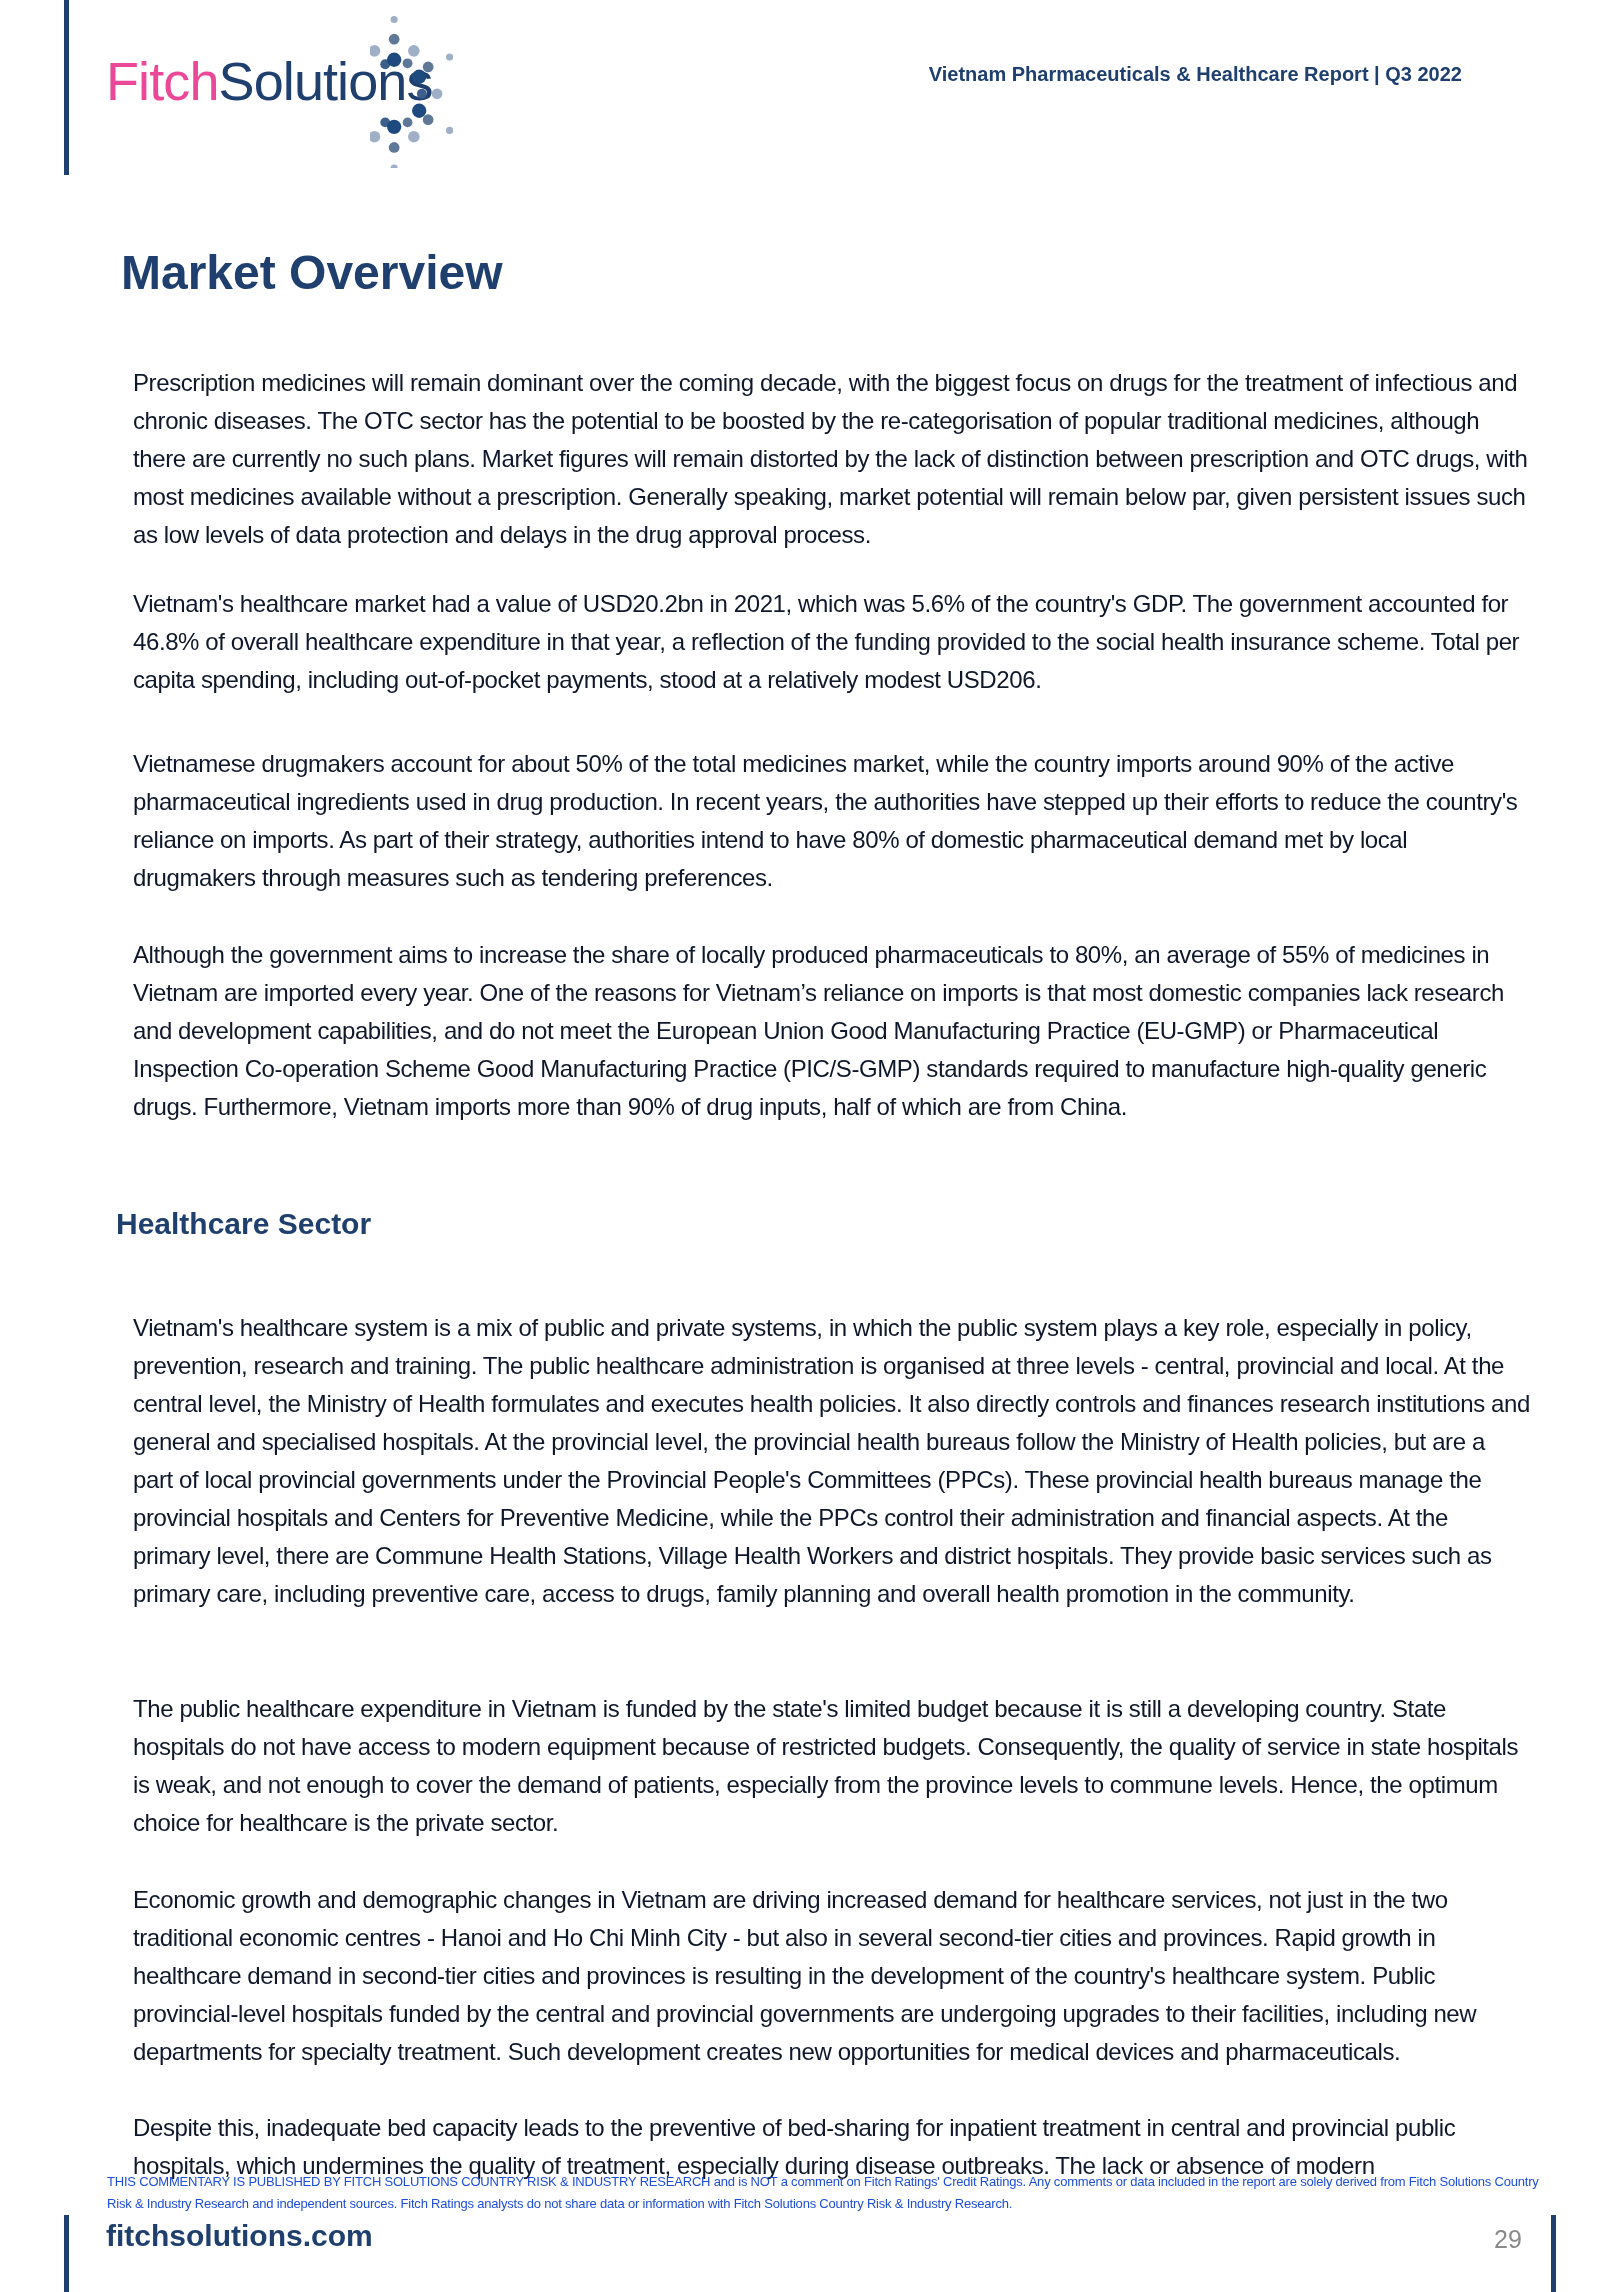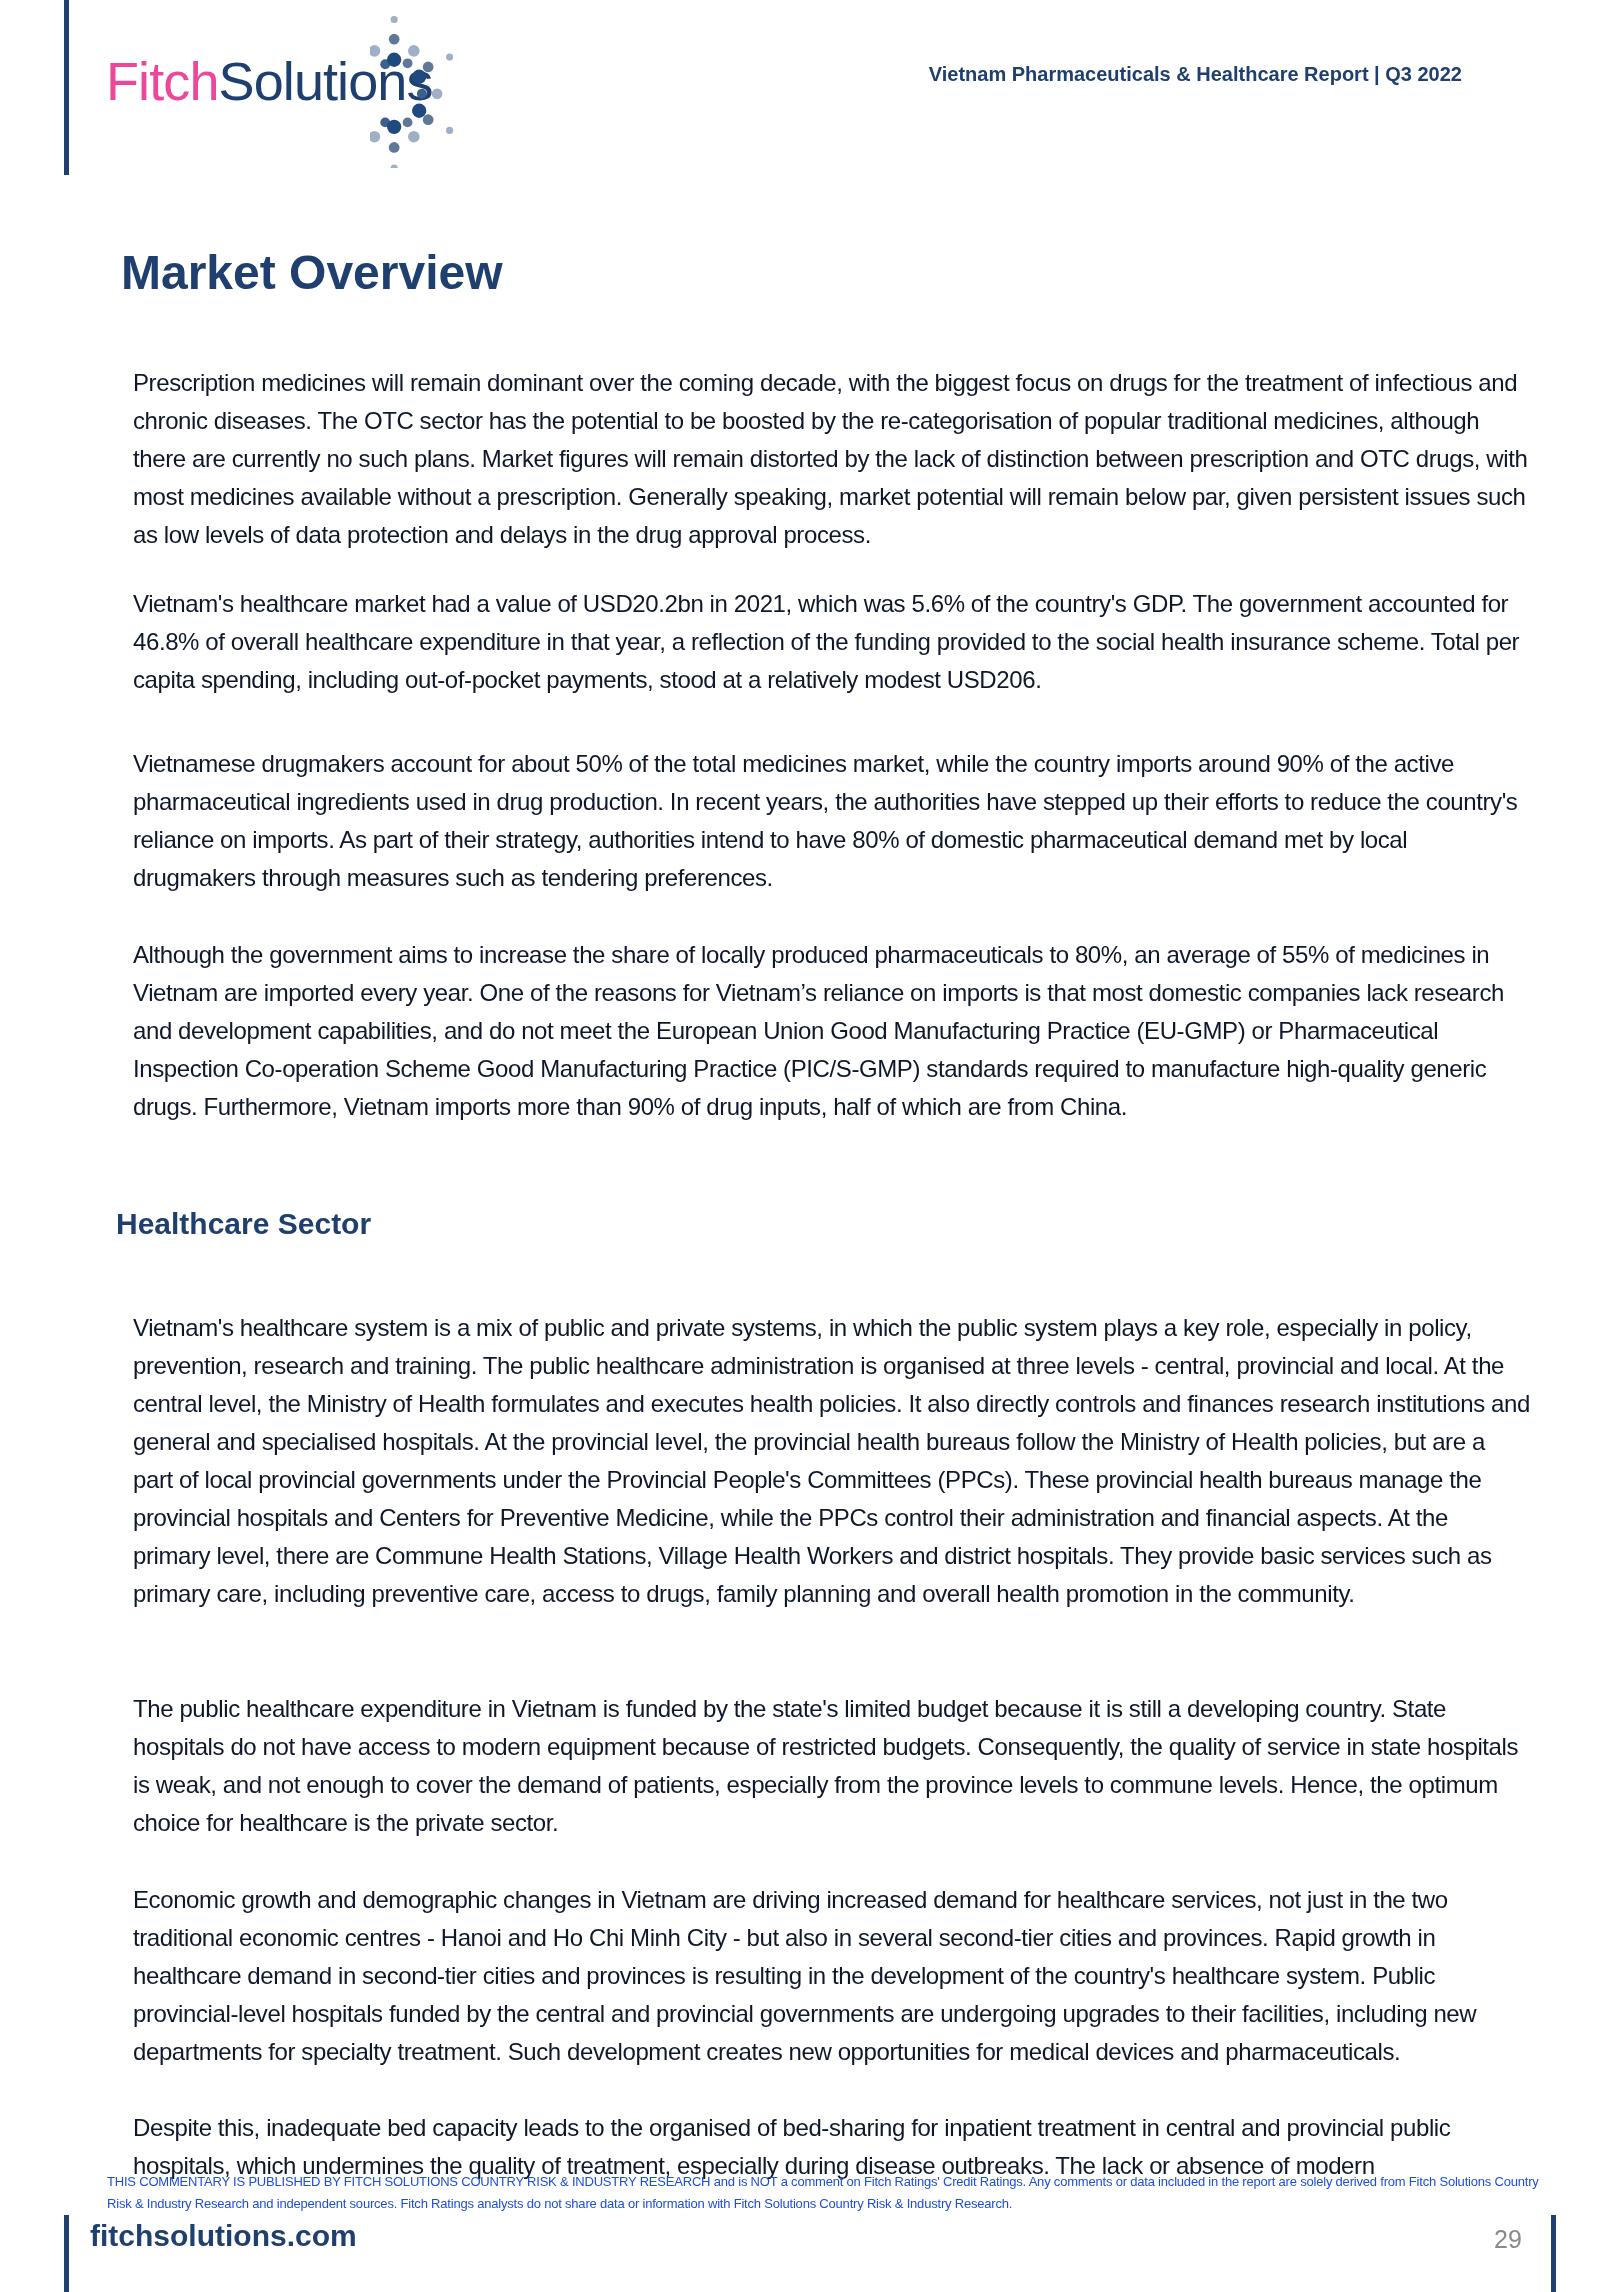--- a/index.html
+++ b/index.html
@@ -36,21 +36,21 @@
     .section-title {
       position: absolute; left: 116px; top: 1207px; margin: 0;
       font-size: 30px; font-weight: bold; color: #1f3f6e;
     }
 
     .disclaimer {
       position: absolute; left: 107px; top: 2171px; width: 1451px; margin: 0;
       font-size: 13px; line-height: 21.5px; color: #1d4ed8; letter-spacing: -0.2px;
     }
     .footer-site {
-      position: absolute; left: 90px; top: 2219px;
+      position: absolute; left: 106px; top: 2219px;
       font-size: 30px; font-weight: bold; color: #1f3f6e;
     }
     .page-number {
       position: absolute; left: 1494px; top: 2225px;
       font-size: 25px; color: #8a8a8a;
     }
   </style>
 </head>
 <body>
 
@@ -94,21 +94,21 @@
 <p class="para" style="top:347px;">Prescription medicines will remain dominant over the coming decade, with the biggest focus on drugs for the treatment of infectious and chronic diseases. The OTC sector has the potential to be boosted by the re-categorisation of popular traditional medicines, although there are currently no such plans. Market figures will remain distorted by the lack of distinction between prescription and OTC drugs, with most medicines available without a prescription. Generally speaking, market potential will remain below par, given persistent issues such as low levels of data protection and delays in the drug approval process.</p>
 <p class="para" style="top:568px;">Vietnam's healthcare market had a value of USD20.2bn in 2021, which was 5.6% of the country's GDP. The government accounted for 46.8% of overall healthcare expenditure in that year, a reflection of the funding provided to the social health insurance scheme. Total per capita spending, including out-of-pocket payments, stood at a relatively modest USD206.</p>
 <p class="para" style="top:728px;">Vietnamese drugmakers account for about 50% of the total medicines market, while the country imports around 90% of the active pharmaceutical ingredients used in drug production. In recent years, the authorities have stepped up their efforts to reduce the country's reliance on imports. As part of their strategy, authorities intend to have 80% of domestic pharmaceutical demand met by local drugmakers through measures such as tendering preferences.</p>
 <p class="para" style="top:919px;">Although the government aims to increase the share of locally produced pharmaceuticals to 80%, an average of 55% of medicines in Vietnam are imported every year. One of the reasons for Vietnam’s reliance on imports is that most domestic companies lack research and development capabilities, and do not meet the European Union Good Manufacturing Practice (EU-GMP) or Pharmaceutical Inspection Co-operation Scheme Good Manufacturing Practice (PIC/S-GMP) standards required to manufacture high-quality generic drugs. Furthermore, Vietnam imports more than 90% of drug inputs, half of which are from China.</p>
 
 <h2 class="section-title">Healthcare Sector</h2>
 
 <p class="para" style="top:1292px;">Vietnam's healthcare system is a mix of public and private systems, in which the public system plays a key role, especially in policy, prevention, research and training. The public healthcare administration is organised at three levels - central, provincial and local. At the central level, the Ministry of Health formulates and executes health policies. It also directly controls and finances research institutions and general and specialised hospitals. At the provincial level, the provincial health bureaus follow the Ministry of Health policies, but are a part of local provincial governments under the Provincial People's Committees (PPCs). These provincial health bureaus manage the provincial hospitals and Centers for Preventive Medicine, while the PPCs control their administration and financial aspects. At the primary level, there are Commune Health Stations, Village Health Workers and district hospitals. They provide basic services such as primary care, including preventive care, access to drugs, family planning and overall health promotion in the community.</p>
 <p class="para" style="top:1673px;">The public healthcare expenditure in Vietnam is funded by the state's limited budget because it is still a developing country. State hospitals do not have access to modern equipment because of restricted budgets. Consequently, the quality of service in state hospitals is weak, and not enough to cover the demand of patients, especially from the province levels to commune levels. Hence, the optimum choice for healthcare is the private sector.</p>
 <p class="para" style="top:1864px;">Economic growth and demographic changes in Vietnam are driving increased demand for healthcare services, not just in the two traditional economic centres - Hanoi and Ho Chi Minh City - but also in several second-tier cities and provinces. Rapid growth in healthcare demand in second-tier cities and provinces is resulting in the development of the country's healthcare system. Public provincial-level hospitals funded by the central and provincial governments are undergoing upgrades to their facilities, including new departments for specialty treatment. Such development creates new opportunities for medical devices and pharmaceuticals.</p>
-<p class="para" style="top:2092px;">Despite this, inadequate bed capacity leads to the organised of bed-sharing for inpatient treatment in central and provincial public hospitals, which undermines the quality of treatment, especially during disease outbreaks. The lack or absence of modern</p>
+<p class="para" style="top:2092px;">Despite this, inadequate bed capacity leads to the preventive of bed-sharing for inpatient treatment in central and provincial public hospitals, which undermines the quality of treatment, especially during disease outbreaks. The lack or absence of modern</p>
 
 <p class="disclaimer">THIS COMMENTARY IS PUBLISHED BY FITCH SOLUTIONS COUNTRY RISK &amp; INDUSTRY RESEARCH and is NOT a comment on Fitch Ratings' Credit Ratings. Any comments or data included in the report are solely derived from Fitch Solutions Country Risk &amp; Industry Research and independent sources. Fitch Ratings analysts do not share data or information with Fitch Solutions Country Risk &amp; Industry Research.</p>
 
 <div class="rule-bottom-left"></div>
 <div class="rule-bottom-right"></div>
 
 <a class="footer-site">fitchsolutions.com</a>
 <div class="page-number">29</div>
 
 

